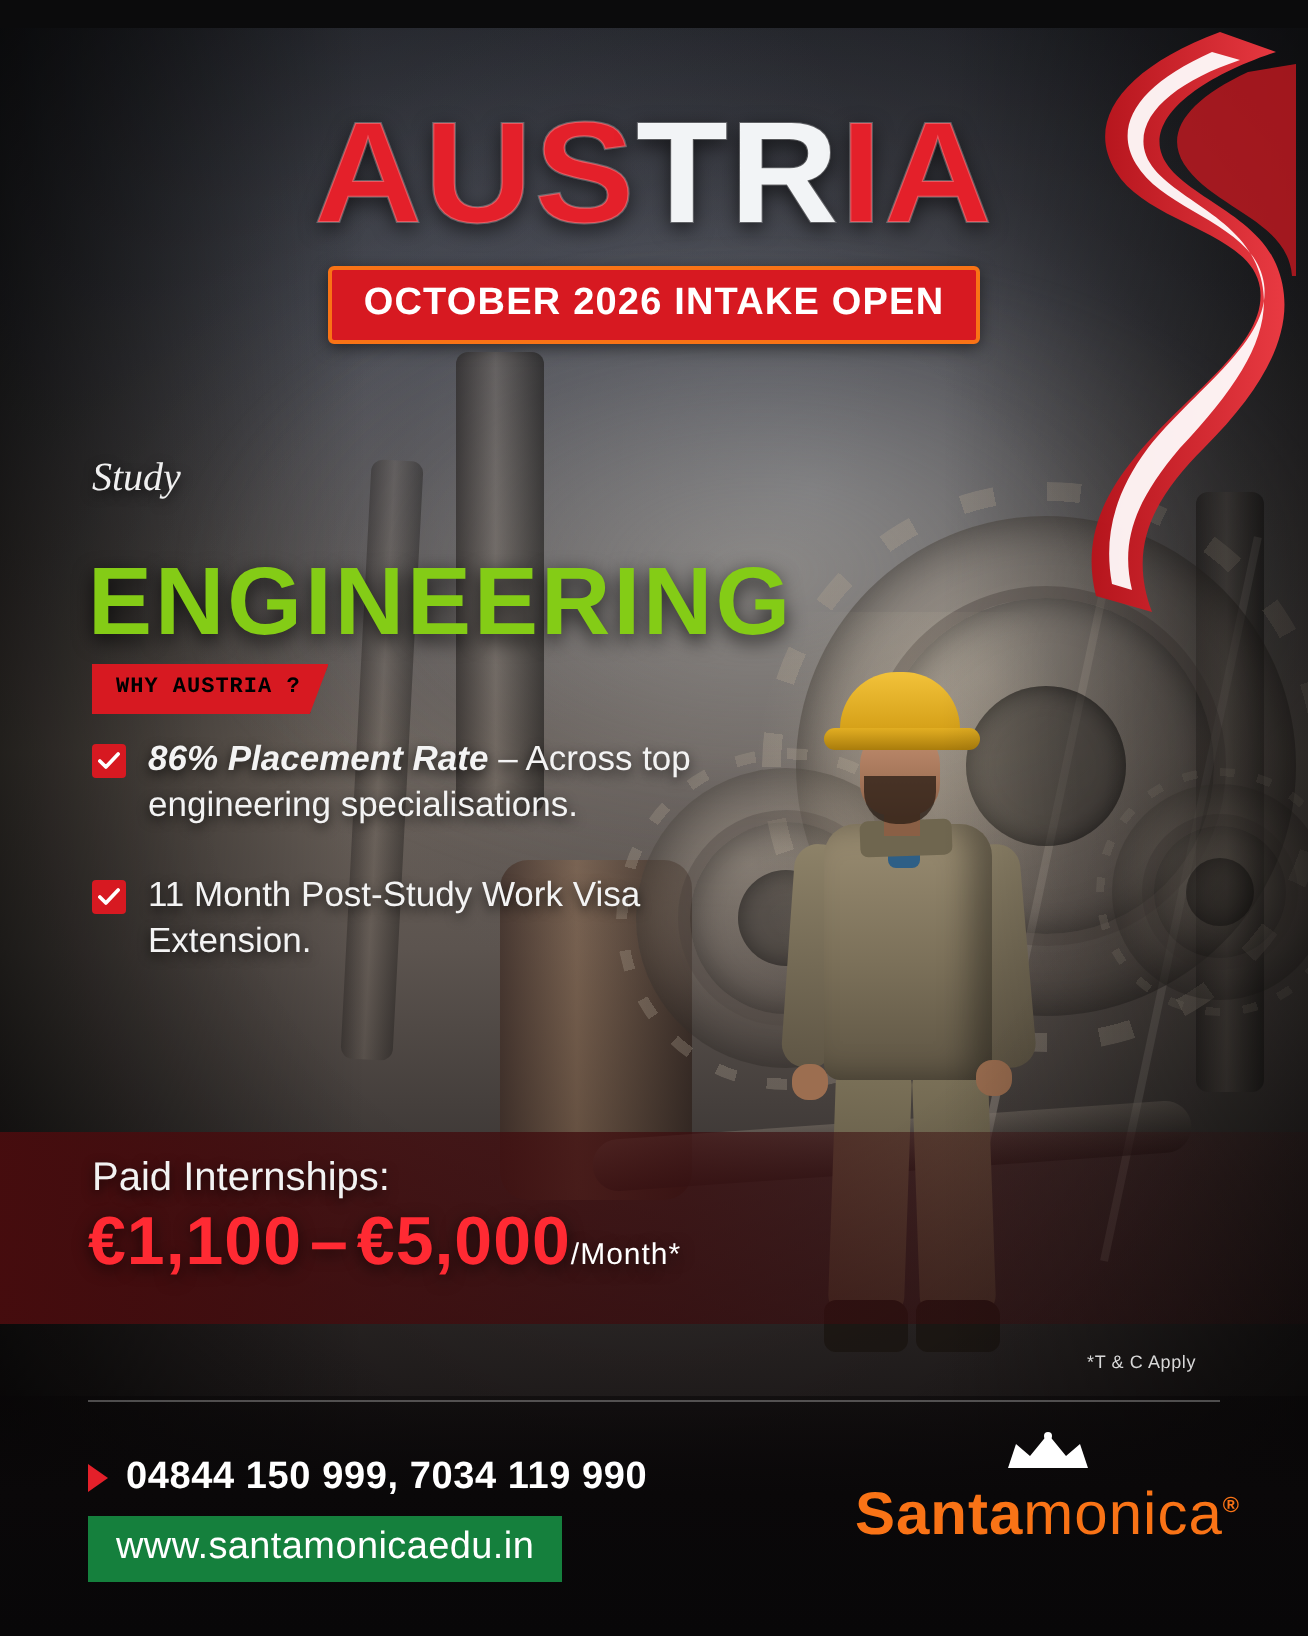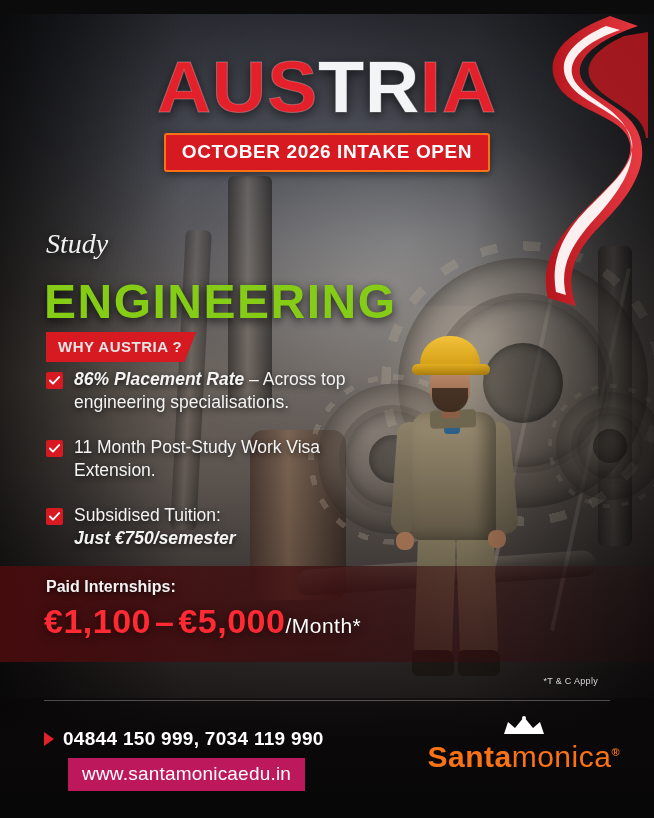--- a/index.html
+++ b/index.html
@@ -236,46 +236,47 @@
     border-radius: 3px;
     box-shadow: 0 2px 8px rgba(0,0,0,0.5);
   }
 
   
   .study {
     position: absolute;
     left: 46px; top: 228px;
     font-family: "Liberation Serif", serif;
     font-style: italic;
-    font-size: 28px;
+    font-size: 20px;
     color: #f0f0f0;
     text-shadow: 0 2px 6px rgba(0,0,0,0.7);
   }
   .engineering {
     position: absolute;
     left: 44px; top: 274px;
     font-weight: bold;
     font-size: 48px;
     letter-spacing: 1.5px;
     color: #84cc16;
     text-shadow: 0 3px 10px rgba(0,0,0,0.75);
   }
 
   
   .why-badge {
     position: absolute;
     left: 46px; top: 332px;
     background: #d71921;
-    color: #e5e5e5;
-    font-weight: bold;
-    font-size: 15px;
+    color: #000000;
+    font-weight: bold;
+    font-size: 11px;
     letter-spacing: 0.5px;
     padding: 6px 14px 7px 12px;
     clip-path: polygon(0 0, 100% 0, 92% 100%, 0 100%);
     box-shadow: 0 2px 6px rgba(0,0,0,0.5);
+    font-family: Liberation Mono, monospace;
   }
   .bullets {
     position: absolute;
     left: 46px; top: 368px;
     width: 345px;
   }
   .bullet {
     display: flex;
     align-items: flex-start;
     margin-bottom: 22px;
@@ -303,37 +304,37 @@
   .band {
     position: absolute;
     left: 0; right: 0; top: 566px;
     height: 96px;
     background: linear-gradient(90deg, rgba(74,12,14,0.92) 0%, rgba(60,12,14,0.72) 52%, rgba(40,10,12,0.18) 100%);
   }
   .band-title {
     position: absolute;
     left: 46px; top: 578px;
     color: #f2f2f2;
-    font-size: 16px;
-    font-weight: bold;
+    font-size: 20px;
+    font-weight: normal;
     text-shadow: 0 2px 6px rgba(0,0,0,0.7);
   }
   .band-amount {
     position: absolute;
     left: 44px; top: 602px;
     font-size: 34px;
     font-weight: bold;
     color: #ff2a33;
     text-shadow: 0 2px 8px rgba(0,0,0,0.6);
     letter-spacing: 0.5px;
   }
   .band-amount .dash { color: #ff2a33; margin: 0 4px; }
   .band-amount .month {
     color: #ffffff;
-    font-size: 21px;
+    font-size: 15px;
     font-weight: normal;
   }
   .tc {
     position: absolute;
     right: 56px; top: 676px;
     color: #d8d8d8;
     font-size: 9px;
     letter-spacing: 0.3px;
   }
 
@@ -363,26 +364,25 @@
   .tri {
     width: 0; height: 0;
     border-left: 10px solid #e4202a;
     border-top: 7px solid transparent;
     border-bottom: 7px solid transparent;
     margin-right: 9px;
   }
   .website {
     position: absolute;
     left: 44px; top: 758px;
-    background: #be185d;
+    background: #15803d;
     color: #fff;
     font-size: 19px;
     padding: 5px 14px 6px;
     letter-spacing: 0.2px;
-    margin-left: 24px;
   }
   .logo {
     position: absolute;
     right: 34px; top: 716px;
     text-align: center;
     color: #f97316;
   }
   .logo-crown { display: block; margin: 0 auto 2px; }
   .logo-name {
     font-size: 30px;
@@ -488,31 +488,20 @@
 
     <div class="bullet">
       <span class="check">
         <svg width="11" height="11" viewBox="0 0 12 12">
             <path d="M1 6 L4.3 9.3 L11 2.2" stroke="#fff" stroke-width="2" fill="none" stroke-linecap="round" stroke-linejoin="round"></path>
           </svg>
       </span>
       <span class="b-text">11 Month Post-Study Work Visa Extension.</span>
     </div>
 
-    <div class="bullet">
-      <span class="check">
-        <svg width="11" height="11" viewBox="0 0 12 12">
-            <path d="M1 6 L4.3 9.3 L11 2.2" stroke="#fff" stroke-width="2" fill="none" stroke-linecap="round" stroke-linejoin="round"></path>
-          </svg>
-      </span>
-      <span class="b-text">
-        <span>Subsidised Tuition:</span><br>
-        <span class="it">Just €750/semester</span>
-      </span>
-    </div>
   </div>
 
   <div class="band"></div>
   <div class="band-title">Paid Internships:</div>
   <div class="band-amount">
     <span>€1,100</span><span class="dash">–</span><span>€5,000</span><span class="month">/Month*</span>
   </div>
   <div class="tc">*T &amp; C Apply</div>
 
   <div class="footer"></div>

